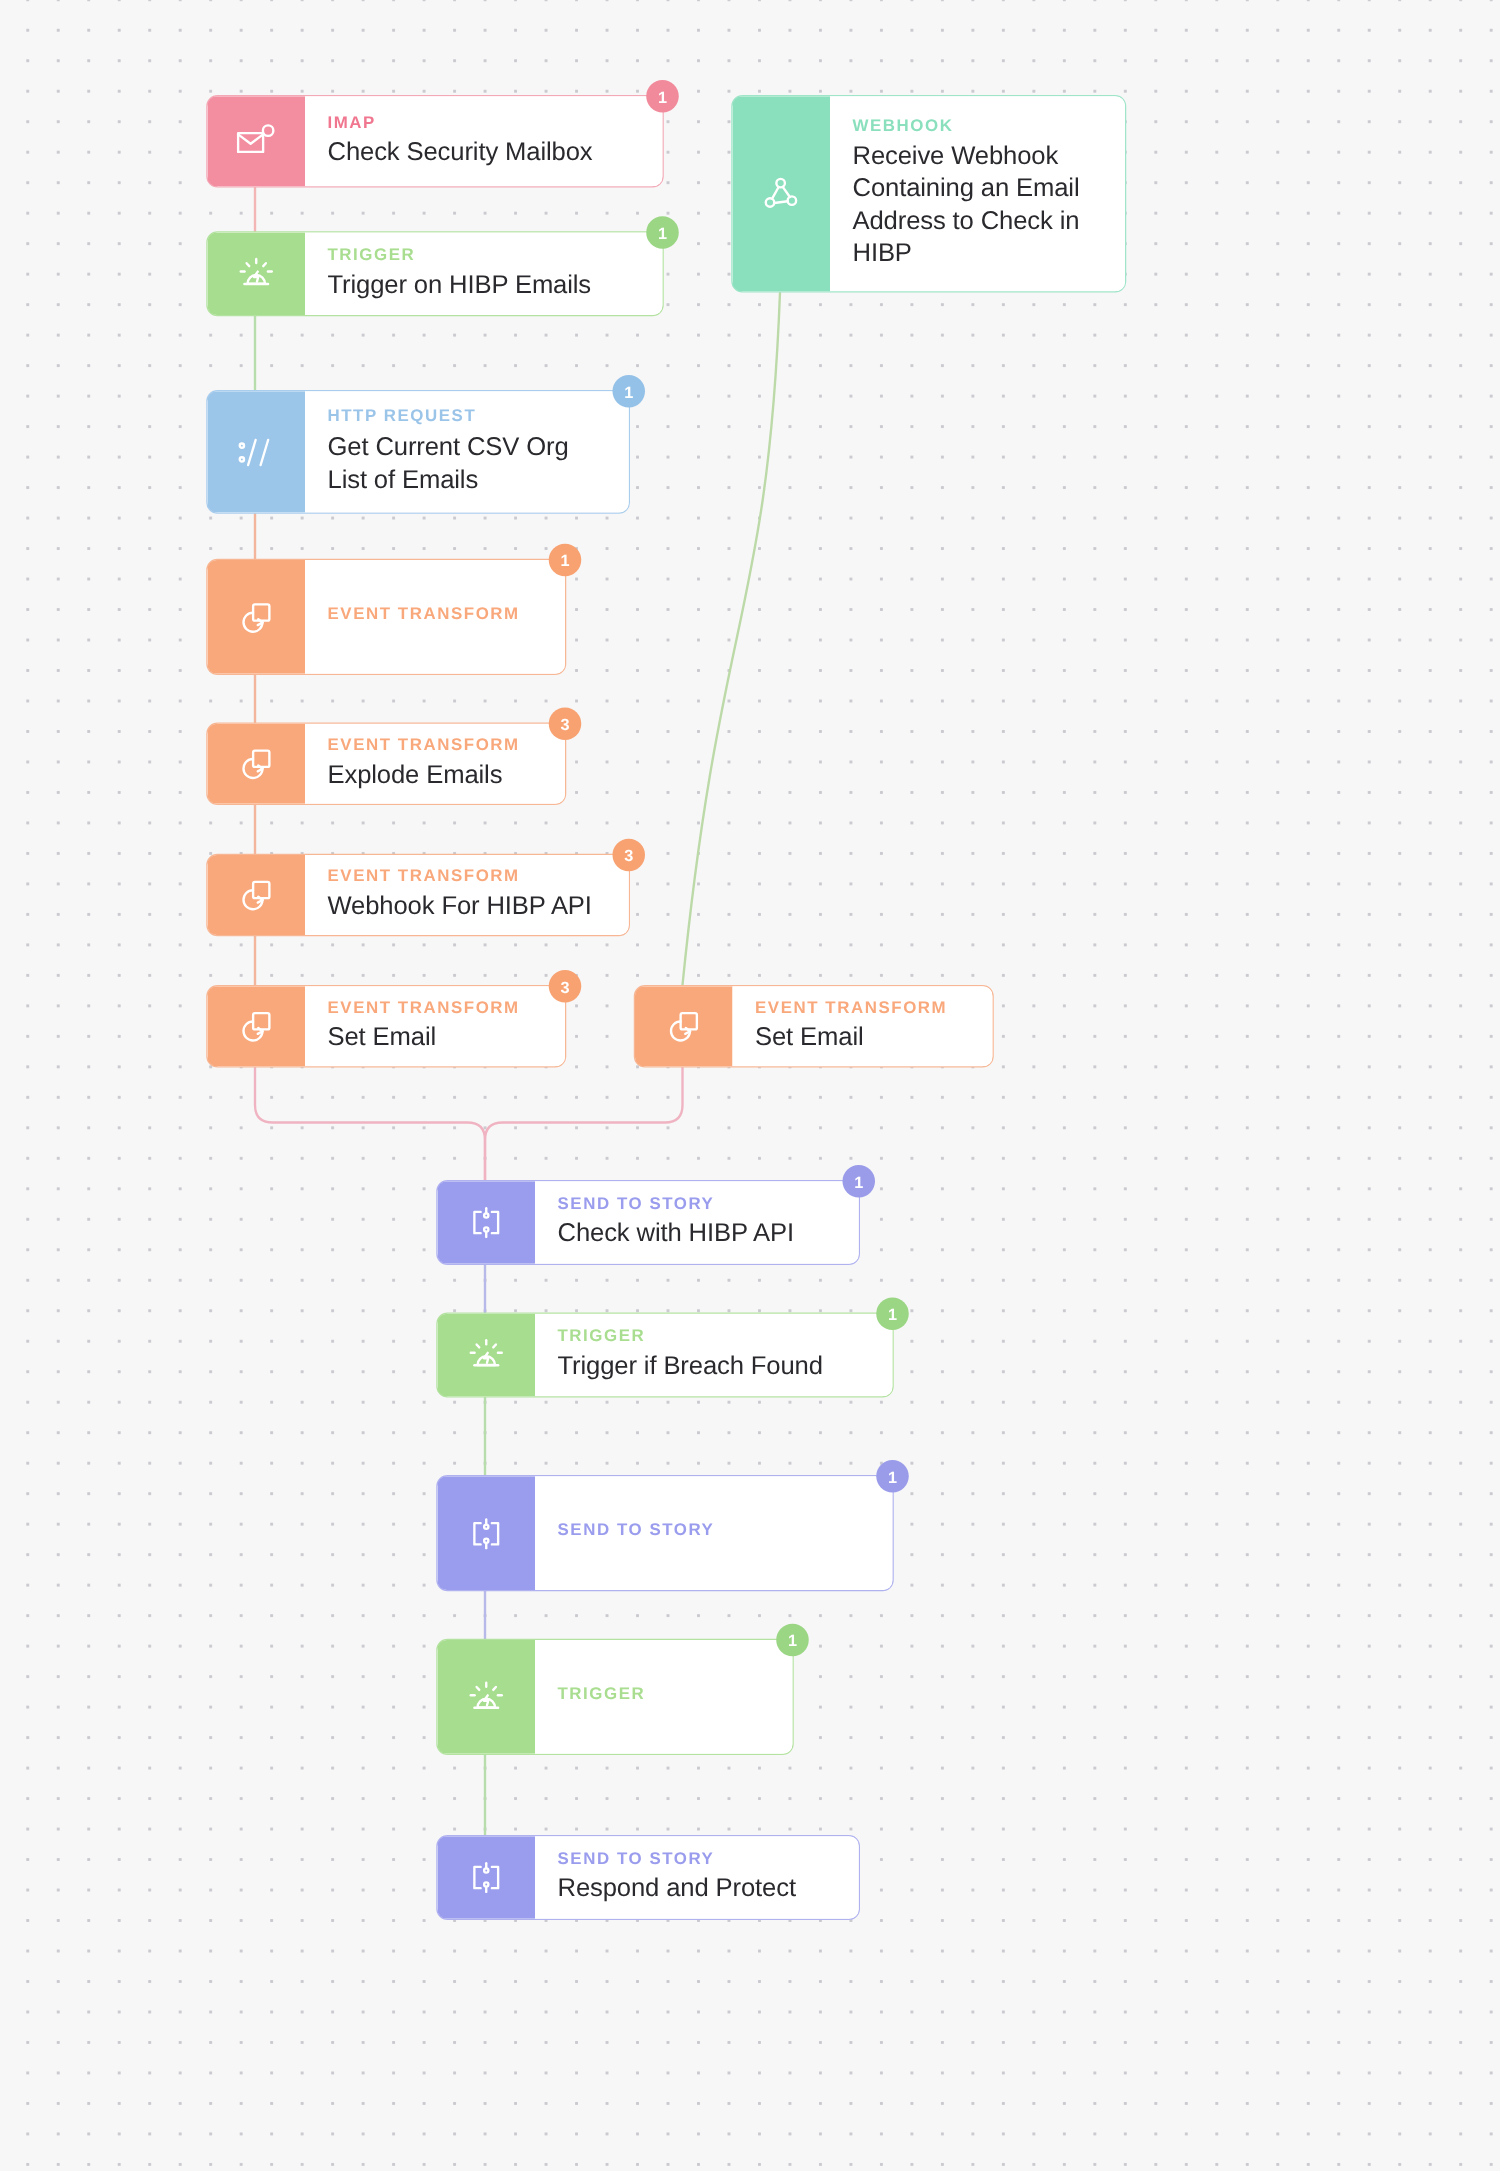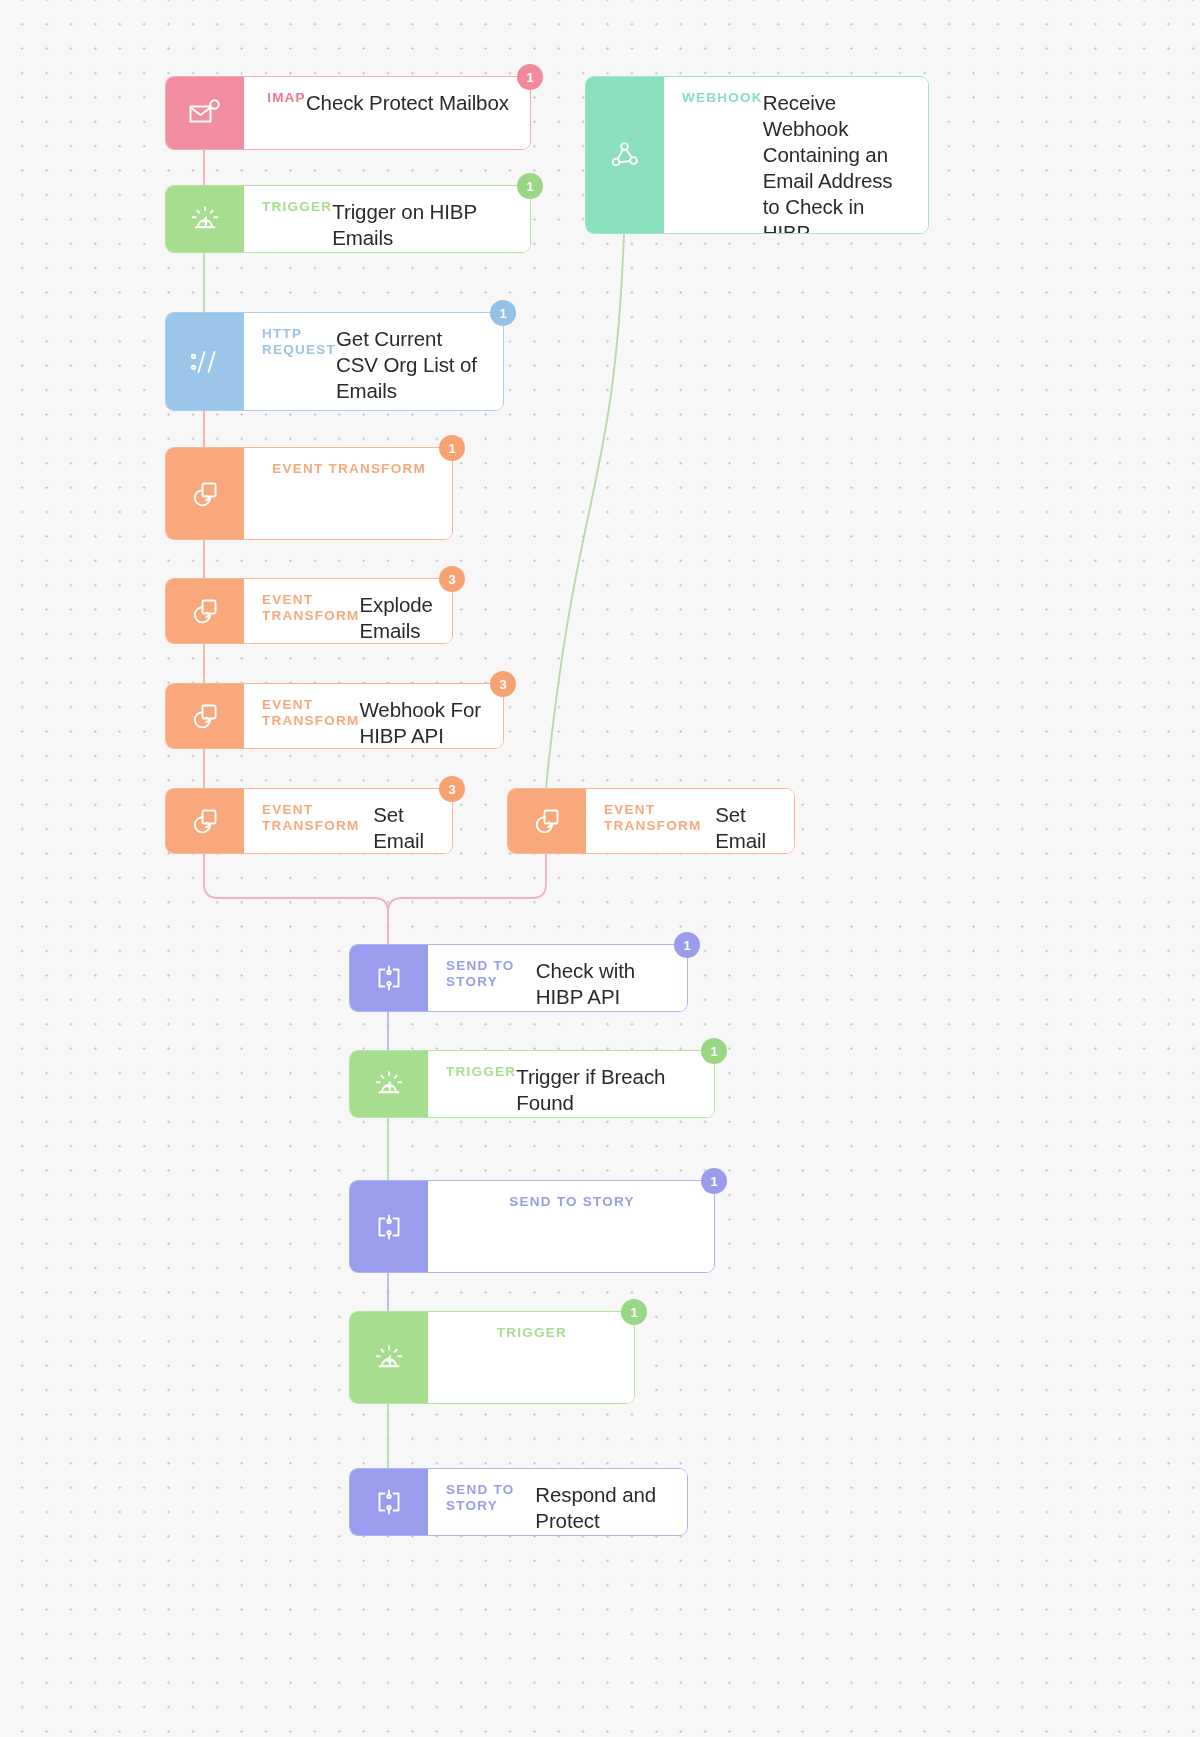--- a/index.html
+++ b/index.html
@@ -49,21 +49,21 @@
     flex: 0 0 78px;
     display: flex;
     align-items: center;
     justify-content: center;
   }
   .icon-pane svg { display: block; }
   .body-pane {
     flex: 1 1 auto;
     padding: 13px 16px 14px 18px;
     display: flex;
-    flex-direction: row;
+    flex-direction: column;
     justify-content: center;
     background: #fff;
   }
   .kind {
     font-size: 13.5px;
     font-weight: bold;
     letter-spacing: 1.25px;
     text-transform: uppercase;
     margin-bottom: 4px;
     line-height: 1.15;
@@ -141,26 +141,26 @@
       <div class="node-inner">
         <div class="icon-pane">
           <svg width="34" height="30" viewBox="0 0 34 30" fill="none" stroke="#fff" stroke-width="1.9" stroke-linecap="round" stroke-linejoin="round">
       <path d="M2.5 8.5 h20 v15 h-20 z"></path>
       <path d="M2.5 9.5 L12.5 17 L22.5 9.5"></path>
       <circle cx="26.5" cy="6.5" r="4.2"></circle>
     </svg>
         </div>
         <div class="body-pane">
           <div class="kind">IMAP</div>
-          <div class="title">Check Protect Mailbox</div>
-        </div>
-      </div>
-      <div class="badge">1</div>
-    </div>
-    <div class="node t-webhook" style="left: 585px; top: 76px; width: 344px; height: 158px;">
+          <div class="title">Check Security Mailbox</div>
+        </div>
+      </div>
+      <div class="badge">1</div>
+    </div>
+    <div class="node t-webhook" style="left: 585px; top: 76px; width: 316px; height: 158px;">
       <div class="node-inner">
         <div class="icon-pane">
           <svg width="34" height="34" viewBox="0 0 34 34" fill="none" stroke="#fff" stroke-width="1.9" stroke-linecap="round" stroke-linejoin="round">
       <circle cx="16.5" cy="8.5" r="3.4"></circle>
       <circle cx="8" cy="24" r="3.4"></circle>
       <circle cx="25.5" cy="22.5" r="3.4"></circle>
       <path d="M14.9 11.6 L9.7 20.9"></path>
       <path d="M18.2 11.5 L23.9 19.6"></path>
       <path d="M11.4 24.4 L22.1 23.0"></path>
     </svg>

